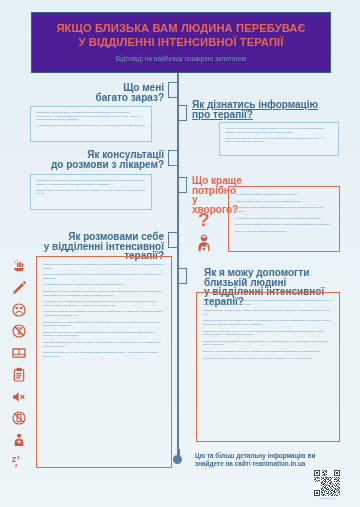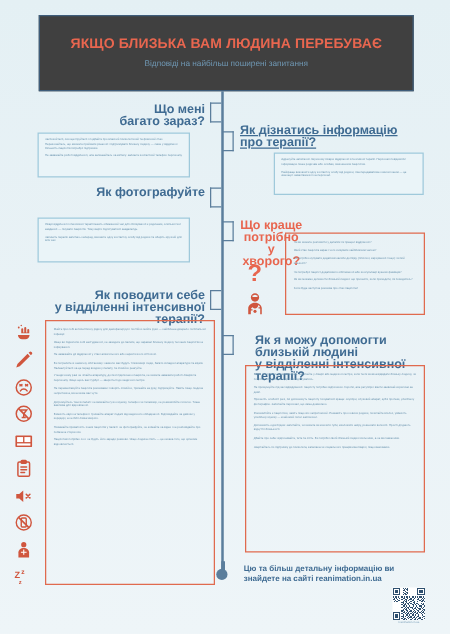--- a/index.html
+++ b/index.html
@@ -7,21 +7,21 @@
     width: 360px; height: 507px;
     font-family: "Liberation Sans", sans-serif;
     background: linear-gradient(180deg, #e4f0f4 0%, #e9f2f6 45%, #eef5f8 100%);
     overflow: hidden;
   }
   .page { position: relative; width: 360px; height: 507px; }
 
   
   .header {
     position: absolute; left: 31px; top: 12px; width: 300px; height: 61px;
-    background: #404040;
+    background: #4c1d95;
     border: 1.6px solid #3f5d7a;
     display: flex; flex-direction: column;
     align-items: center; justify-content: center;
     padding: 4px 10px;
   }
   .header h1 {
     color: #e8664f;
     font-size: 11.2px; line-height: 13.2px;
     font-weight: bold; text-align: center;
     letter-spacing: .1px;
@@ -136,20 +136,21 @@
   }
 </style>
 </head>
 <body>
 
 <div class="page">
 
   <div class="header">
     <h1>
       <span>ЯКЩО БЛИЗЬКА ВАМ ЛЮДИНА ПЕРЕБУВАЄ</span><br>
+      <span>У ВІДДІЛЕННІ ІНТЕНСИВНОЇ ТЕРАПІЇ</span>
     </h1>
     <div class="sub">Відповіді на найбільш поширені запитання</div>
   </div>
 
   <div class="spine"></div>
   <div class="bracket left" style="top:82px;"></div>
   <div class="bracket right" style="top:105px;"></div>
   <div class="bracket left" style="top:150px;"></div>
   <div class="bracket right" style="top:177px;"></div>
   <div class="bracket left" style="top:232px;"></div>
@@ -169,28 +170,29 @@
   <div class="qhead l" style="left:192px; top:100px; width:130px;text-decoration:underline;">
     <span>Як дізнатись інформацію</span><br>
     <span>про терапії?</span>
   </div>
   <div class="card" style="left:219px; top:122px; width:120px; height:34px;">
     <p>Адресуйте запитання лікуючому лікарю відділення інтенсивної терапії. Персонал повідомляє інформацію лише родичам або особам, визначеним пацієнтом.</p>
     <p>Найкраще визначити одну контактну особу від родини, яка передаватиме новини іншим — це зменшує навантаження на персонал.</p>
   </div>
 
   <div class="qhead r" style="left:40px; top:150px; width:124px;">
-    <span>Як фотографуйте</span><br>
+    <span>Як консультації</span><br>
+    <span>до розмови з лікарем?</span>
   </div>
   <div class="card" style="left:30px; top:174px; width:122px; height:36px;">
     <p>Лікарі відділення інтенсивної терапії мають обмежений час для спілкування з родичами, оскільки їхнє завдання — лікувати пацієнтів. Тому варто підготуватися заздалегідь.</p>
     <p>Запишіть перелік запитань наперед, визначте одну контактну особу від родини та оберіть зручний для всіх час.</p>
   </div>
 
-  <div class="qhead l coral" style="left:192px; top:176px; width:50px;text-align:center;">
+  <div class="qhead l coral" style="left:192px; top:176px; width:50px;">
     <span>Що краще</span><br>
     <span>потрібно</span><br>
     <span>у хворого?</span>
   </div>
   <div class="qmark">?</div>
   <div class="doctor">
     <svg viewBox="0 0 24 24" fill="currentColor">
       <path d="M12 2c-2.2 0-4 1.8-4 4s1.8 4 4 4 4-1.8 4-4-1.8-4-4-4zm0 1.4 2.6.9-.3 1.1H9.7l-.3-1.1L12 3.4z"></path>
       <path d="M12 11c-3.6 0-6.5 2.4-6.5 5.4V22h13v-5.6c0-3-2.9-5.4-6.5-5.4zm-3.2 2.1c.3 2 1.6 3.4 3.2 3.4s2.9-1.4 3.2-3.4c.9.5 1.5 1.3 1.6 2.2h-1.4v1.2h1.6V22H8v-3.5h1.6v-1.2H8.2c.1-.9.7-1.7 1.6-2.2z"></path>
       <circle cx="12" cy="19.3" r="1.5"></circle>
@@ -199,21 +201,21 @@
   <div class="panel" style="left:228px; top:186px; width:112px; height:66px;">
     <p>Чи ви можете розповісти у деталях як працює відділення?</p>
     <p>Який стан пацієнта зараз і чого очікувати найближчим часом?</p>
     <p>Чи потрібно купувати додаткові засоби догляду (гігієнічні, харчування тощо) і в якій кількості?</p>
     <p>Чи потребує пацієнт додаткового обстеження або консультації вузьких фахівців?</p>
     <p>Як ми можемо допомогти близькій людині: що принести, коли приходити, як поводитись?</p>
     <p>Коли буде наступна розмова про стан пацієнта?</p>
   </div>
 
   <div class="qhead r" style="left:20px; top:232px; width:144px;">
-    <span>Як поводити себе</span><br>
+    <span>Як розмовами себе</span><br>
     <span>у відділенні інтенсивної терапії?</span>
   </div>
 
   <div class="rail">
     <span class="ic">
       <svg viewBox="0 0 24 24" fill="currentColor">
           <path d="M5 15h14a5 5 0 0 1-5 5h-4a5 5 0 0 1-5-5z"></path>
           <path d="M9 13V8a1.2 1.2 0 0 1 2.4 0v4h1.2V6.5a1.2 1.2 0 0 1 2.4 0V12h1.2V9a1.2 1.2 0 0 1 2.4 0v4"></path>
           <circle cx="6" cy="6" r="1.1"></circle>
           <circle cx="9" cy="3.5" r="0.9"></circle>

